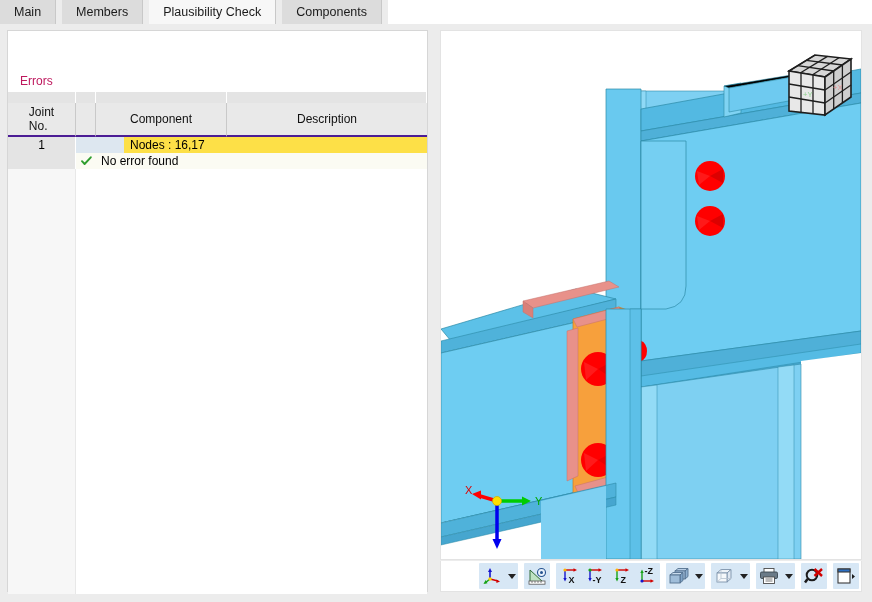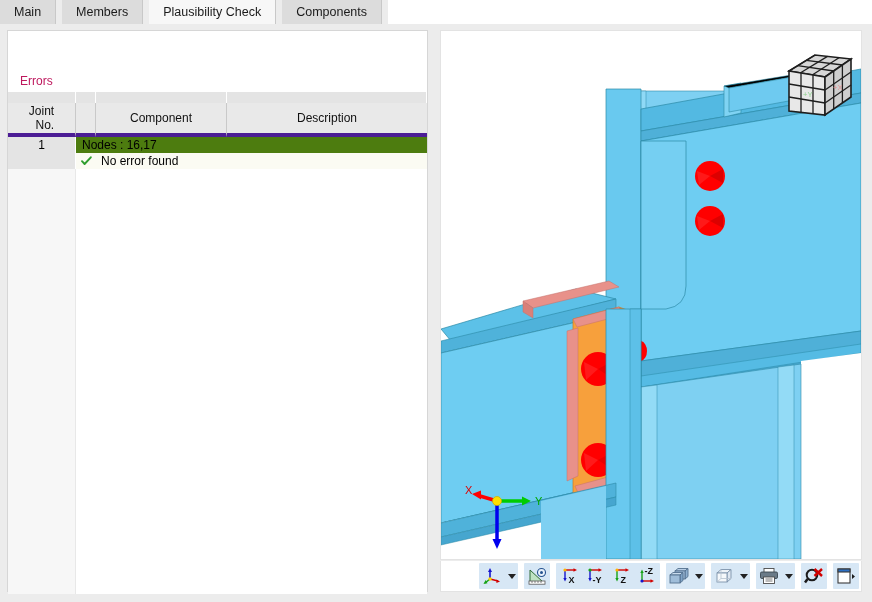--- a/index.html
+++ b/index.html
@@ -50,41 +50,42 @@
   }
   .grid-spacer .gs { border-right: 1px solid #ffffff; box-sizing: border-box; height: 11px; }
   .gs1 { width: 68px; }
   .gs2 { width: 20px; }
   .gs3 { width: 131px; }
   .gs4 { flex: 1; }
 
   .hdr-row { display: flex; height: 34px; background: #e9e9e9; box-sizing: border-box; }
   .hdr-cell {
     border-right: 1px solid #c9c9c9;
-    border-bottom: 4px solid #4c1d95;
+    border-bottom: 2px solid #4c1d95;
     box-sizing: border-box;
     display: flex; align-items: center; justify-content: center;
-    text-align: right; font-size: 12px; color: #111;
+    text-align: left; font-size: 12px; color: #111;
     line-height: 14px; background: #e9e9e9;
   }
   .c-joint { width: 68px; }
   .c-icon  { width: 20px; }
   .c-comp  { width: 131px; }
   .c-desc  { flex: 1; border-right: none; }
   .hdr-cell .two { display: block; }
 
   .data-row { display: flex; height: 16px; box-sizing: border-box; font-size: 12px; }
   .row-nodes { background: #dde7f0; }
   .row-nodes .rn-idx {
     width: 68px; background: #e4e4e4; text-align: center; line-height: 16px;
     border-right: 1px solid #ffffff; box-sizing: border-box;
   }
   .row-nodes .rn-body {
-    flex: 1; background: #4d7c0f; line-height: 16px; padding-left: 6px;
+    flex: 1; background: #fde047; line-height: 16px; padding-left: 6px;
     box-sizing: border-box;
+    margin-left: 48px;
   }
   .row-ok { background: #fbfbf3; }
   .row-ok .ro-idx {
     width: 68px; background: #e4e4e4; border-right: 1px solid #ffffff; box-sizing: border-box;
   }
   .row-ok .ro-check {
     width: 20px; background: #fbfbf3; display: flex; align-items: center; justify-content: center;
     box-sizing: border-box;
   }
   .row-ok .ro-text {

